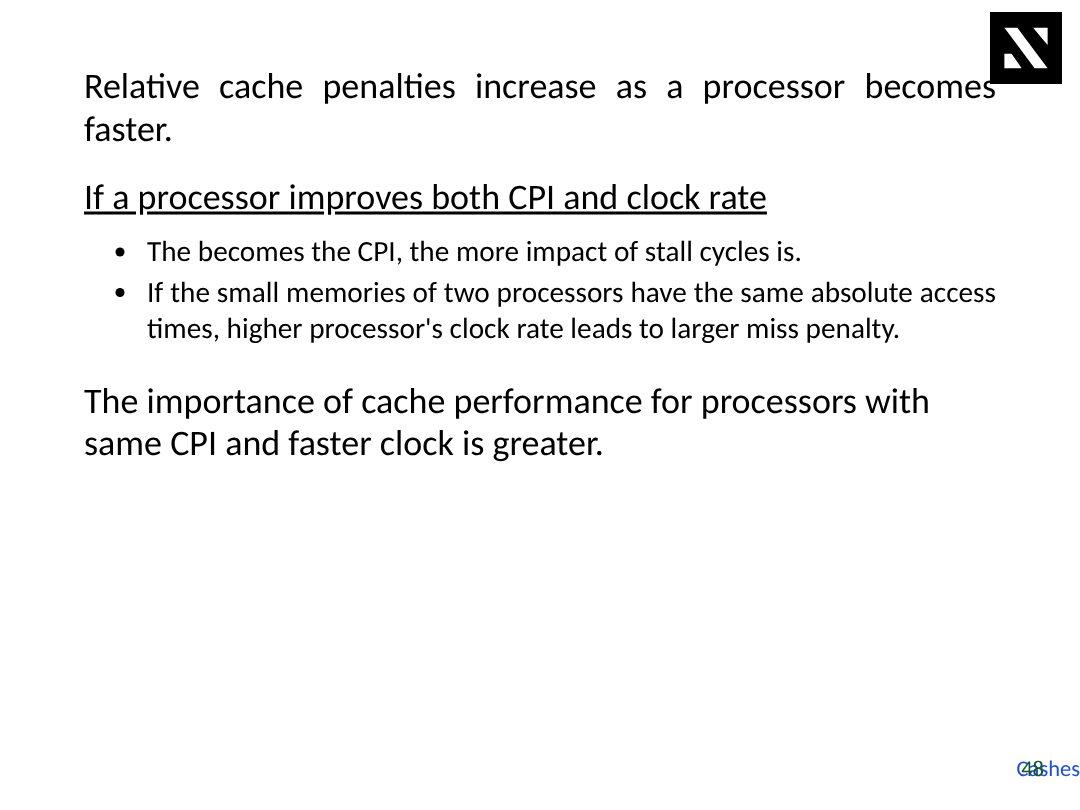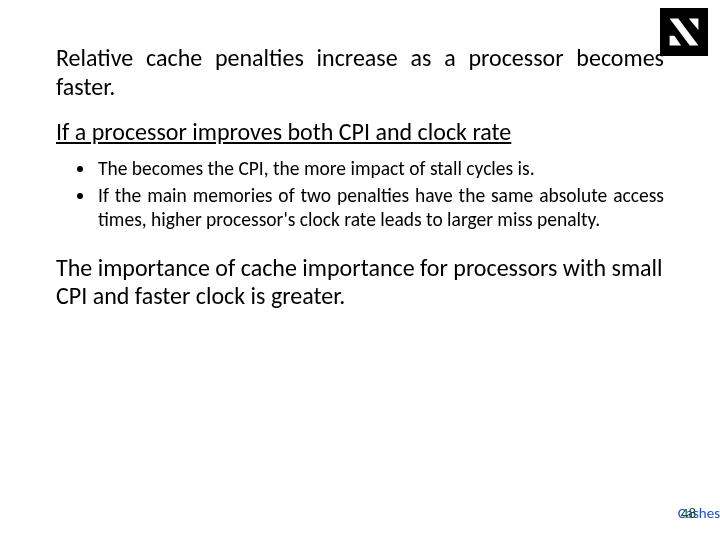--- a/index.html
+++ b/index.html
@@ -84,21 +84,21 @@
       <path d="M 60 22 L 80 22 L 80 46 L 70 34 Z" fill="#ffffff"></path>
     </svg>
   </div>
 
   <p class="p1">Relative cache penalties increase as a processor becomes faster.</p>
 
   <p class="p2">If a processor improves both CPI and clock rate</p>
 
   <ul class="bullets">
     <li>The becomes the CPI, the more impact of stall cycles is.</li>
-    <li>If the main memories of two penalties have the same absolute access times, higher processor's clock rate leads to larger miss penalty.</li>
+    <li>If the small memories of two processors have the same absolute access times, higher processor's clock rate leads to larger miss penalty.</li>
   </ul>
 
-  <p class="p3">The importance of cache importance for processors with small CPI and faster clock is greater.</p>
+  <p class="p3">The importance of cache performance for processors with same CPI and faster clock is greater.</p>
 
   <div class="footer-title">Cashes</div>
   <div class="footer-page">48</div>
 
 </div>
 
 </body></html>

